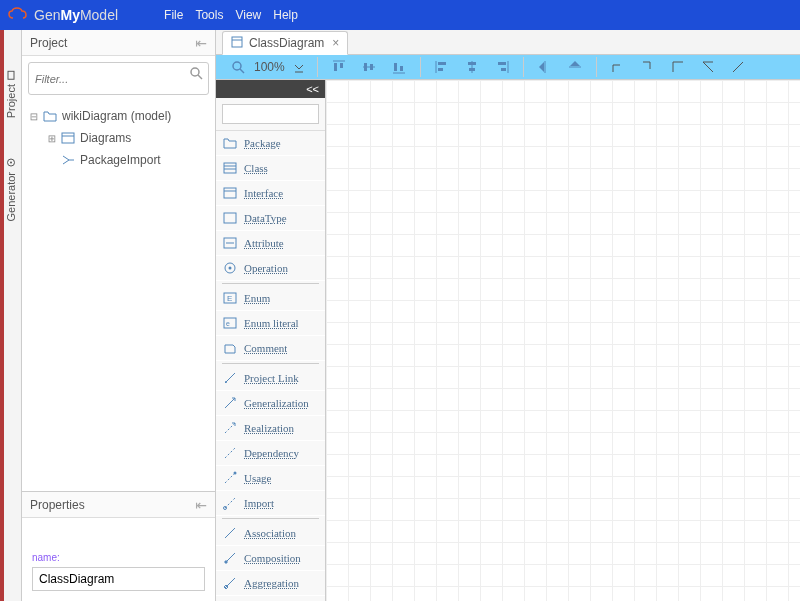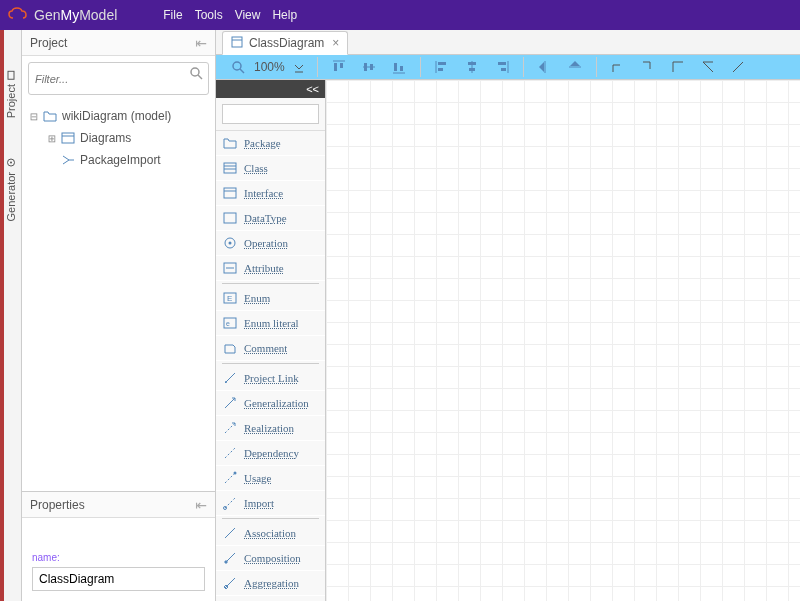--- a/index.html
+++ b/index.html
@@ -1,21 +1,21 @@
 <!DOCTYPE html>
 <html><head>
 <meta charset="utf-8">
 <style>
 * { box-sizing: border-box; margin: 0; padding: 0; }
 body { font-family: Arial, Helvetica, sans-serif; font-size: 12px; color: #333; background: #fff; width: 800px; height: 601px; overflow: hidden; }
-.topbar { height: 30px; background: #4c1d95; display: flex; align-items: center; padding: 0 8px; color: #eee; }
+.topbar { height: 30px; background: #1d4ed8; display: flex; align-items: center; padding: 0 8px; color: #eee; }
 .logo { display: flex; align-items: center; font-size: 14px; font-weight: bold; margin-right: 40px; }
 .logo-icon { margin-right: 6px; }
 .logo .gen { color: #ddd; font-weight: normal; }
-.logo .my { color: #fff; font-weight: normal; }
+.logo .my { color: #fff; font-weight: bold; }
 .logo .model { color: #ddd; font-weight: normal; }
 .menu-item { margin: 0 6px; color: #eee; cursor: pointer; font-size: 12px; }
 .main { display: flex; height: 571px; }
 .left-rail { width: 22px; background: #f4f4f4; border-right: 1px solid #ccc; display: flex; flex-direction: column; align-items: center; padding-top: 20px; position: relative; }
 .accent { width: 4px; height: 571px; background: #b33a3a; position: absolute; left: 0; top: 0; }
 .rail-tab { writing-mode: vertical-rl; transform: rotate(180deg); font-size: 11px; margin: 20px 0; color: #555; cursor: pointer; display: flex; align-items: center; }
 .rail-tab svg { transform: rotate(90deg); margin-top: 4px; }
 .left-panel { width: 194px; background: #fff; border-right: 1px solid #ccc; display: flex; flex-direction: column; }
 .panel-hdr { height: 26px; display: flex; align-items: center; justify-content: space-between; padding: 0 8px; border-bottom: 1px solid #ddd; background: #fafafa; font-size: 12px; color: #555; }
 .panel-hdr .pin { color: #aaa; font-size: 14px; cursor: pointer; }
@@ -300,34 +300,34 @@
               <span class="icon">
                 <svg width="14" height="14" viewBox="0 0 14 14">
                   <rect x="1" y="2" width="12" height="10" fill="none" stroke="#5588bb"></rect>
                 </svg>
               </span>
               <span class="lbl">DataType</span>
             </div>
             <div class="pal-item">
               <span class="icon">
                 <svg width="14" height="14" viewBox="0 0 14 14">
+                  <rect x="1" y="2" width="12" height="10" fill="none" stroke="#5588bb"></rect>
+                  <line x1="3" y1="7" x2="11" y2="7" stroke="#5588bb"></line>
+                </svg>
+              </span>
+              <span class="lbl">Attribute</span>
+            </div>
+            <div class="pal-item">
+              <span class="icon">
+                <svg width="14" height="14" viewBox="0 0 14 14">
                   <circle cx="7" cy="7" r="5" fill="none" stroke="#5588bb"></circle>
                   <circle cx="7" cy="7" r="1.5" fill="#5588bb"></circle>
                 </svg>
               </span>
               <span class="lbl">Operation</span>
-            </div>
-            <div class="pal-item">
-              <span class="icon">
-                <svg width="14" height="14" viewBox="0 0 14 14">
-                  <rect x="1" y="2" width="12" height="10" fill="none" stroke="#5588bb"></rect>
-                  <line x1="3" y1="7" x2="11" y2="7" stroke="#5588bb"></line>
-                </svg>
-              </span>
-              <span class="lbl">Attribute</span>
             </div>
             <div class="pal-sep"></div>
             <div class="pal-item">
               <span class="icon">
                 <svg width="14" height="14" viewBox="0 0 14 14">
                   <rect x="1" y="2" width="12" height="10" fill="none" stroke="#5588bb"></rect>
                   <text x="4" y="10" font-size="8" fill="#5588bb">E</text>
                 </svg>
               </span>
               <span class="lbl">Enum</span>

